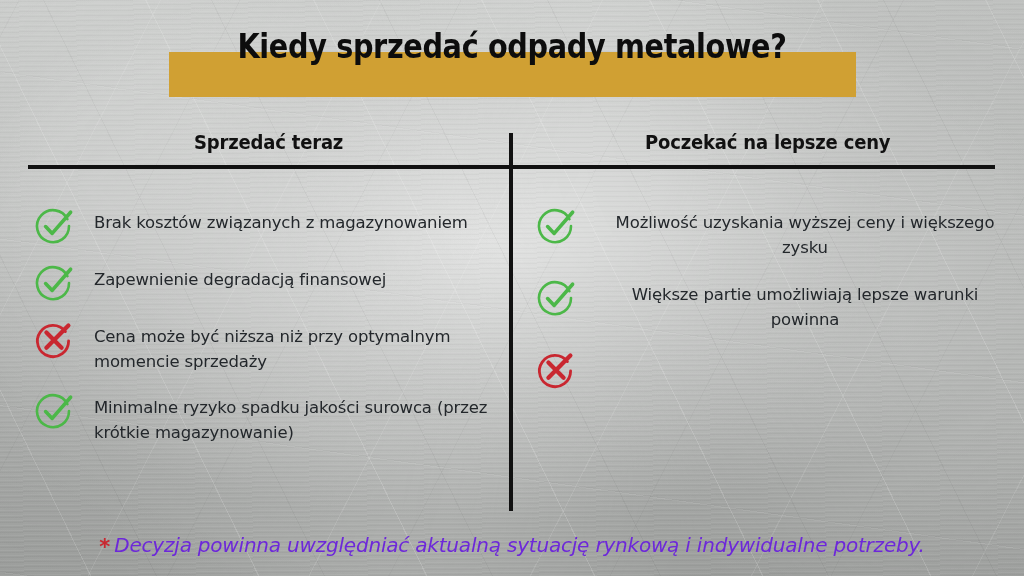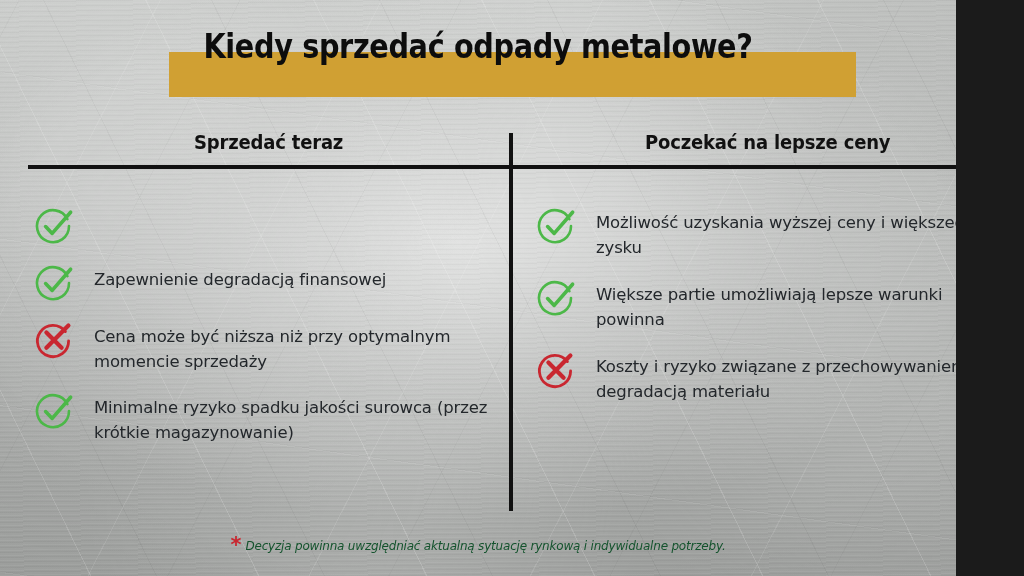--- a/index.html
+++ b/index.html
@@ -3,26 +3,25 @@
 <meta charset="utf-8">
 <title>Kiedy sprzedac odpady metalowe</title>
 <style>
   html, body {
     margin: 0;
     padding: 0;
     background: #1b1b1b;
   }
   #slide {
     position: relative;
-    width: 940px;
+    width: 1024px;
     height: 576px;
     overflow: hidden;
     font-family: "DejaVu Sans", sans-serif;
     background-color: #b9bbb9;
-    padding-left: 16px;
   }
 
   
   .bg-base {
     position: absolute;
     inset: 0;
     background:
       radial-gradient(ellipse 80% 70% at 48% 42%,
          rgba(255,255,255,0.55) 0%,
          rgba(255,255,255,0.22) 38%,
@@ -193,21 +192,21 @@
   }
   .col-head.left  { left: 194px; }
   .col-head.right { left: 645px; }
 
   
   .col {
     position: absolute;
     top: 205px;
   }
   .col.left  { left: 34px;  width: 468px; }
-  .col.right { left: 536px; width: 478px; }
+  .col.right { left: 536px; width: 478px; text-align: center; }
 
   .item {
     display: flex;
     align-items: flex-start;
     margin-bottom: 14px;
   }
   .col.left .item  { margin-bottom: 16px; }
   .col.right .item { margin-bottom: 17px; }
 
   .icon {
@@ -240,22 +239,22 @@
   .footnote .star {
     color: #c92730;
     font-size: 21px;
     font-weight: 700;
     vertical-align: -2px;
     margin-right: 4px;
   }
   .footnote .fn-text {
     font-family: "DejaVu Sans", sans-serif;
     font-style: italic;
-    font-size: 12px;
-    color: #14532d;
+    font-size: 20px;
+    color: #6d28d9;
     letter-spacing: -0.2px;
   }
 </style>
 </head>
 <body>
 
 <div id="slide">
 
   <div class="bg-base"></div>
   <div class="bg-brush"></div>
@@ -278,20 +277,21 @@
 
     <div class="col left">
 
       <div class="item">
         <span class="icon">
           <svg viewBox="0 0 40 40">
             <path d="M33.4 13.2a16 16 0 1 0 1.6 6.8" fill="none" stroke="#4cb848" stroke-width="2.6" stroke-linecap="round"></path>
             <path d="M11.6 20.6 L18.2 27.4 L36.6 6.2" fill="none" stroke="#4cb848" stroke-width="3.6" stroke-linecap="round" stroke-linejoin="round"></path>
           </svg>
         </span>
+        <span class="item-text">Brak kosztów związanych z magazynowaniem</span>
       </div>
 
       <div class="item">
         <span class="icon">
           <svg viewBox="0 0 40 40">
             <path d="M33.4 13.2a16 16 0 1 0 1.6 6.8" fill="none" stroke="#4cb848" stroke-width="2.6" stroke-linecap="round"></path>
             <path d="M11.6 20.6 L18.2 27.4 L36.6 6.2" fill="none" stroke="#4cb848" stroke-width="3.6" stroke-linecap="round" stroke-linejoin="round"></path>
           </svg>
         </span>
         <span class="item-text">Zapewnienie degradacją finansowej</span>
@@ -344,21 +344,20 @@
       </div>
 
       <div class="item">
         <span class="icon">
           <svg viewBox="0 0 40 40">
             <path d="M31.4 11.6a15.6 15.6 0 1 0 3.2 9.4" fill="none" stroke="#c92730" stroke-width="2.8" stroke-linecap="round"></path>
             <path d="M12.4 12.6 L27.6 27.8" fill="none" stroke="#c92730" stroke-width="4.2" stroke-linecap="round"></path>
             <path d="M12.4 27.8 L34.4 5.6" fill="none" stroke="#c92730" stroke-width="4.2" stroke-linecap="round"></path>
           </svg>
         </span>
-        <span class="item-text">Koszty i ryzyko związane z przechowywaniem i degradacją materiału</span>
       </div>
 
 
     </div>
 
     <div class="footnote">
       <span class="star">*</span><span class="fn-text">Decyzja powinna uwzględniać aktualną sytuację rynkową i indywidualne potrzeby.</span>
     </div>
 
   </div>

